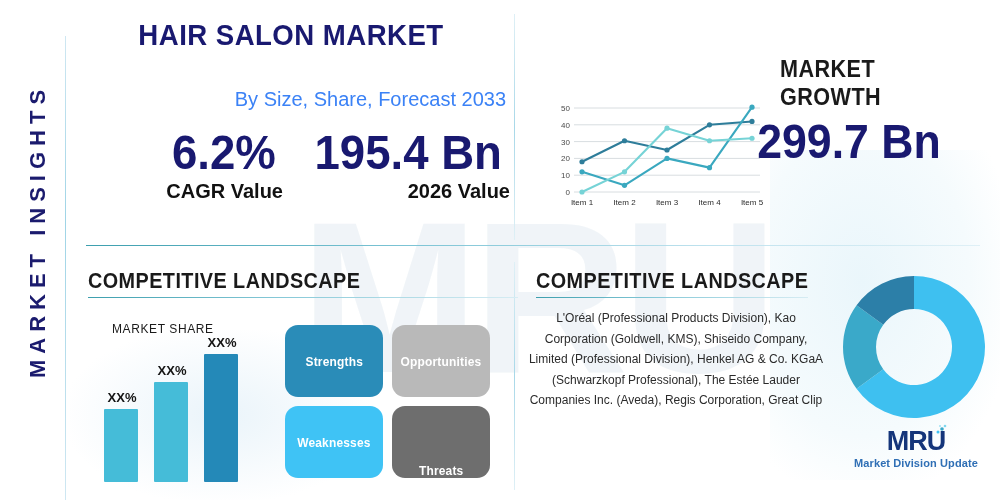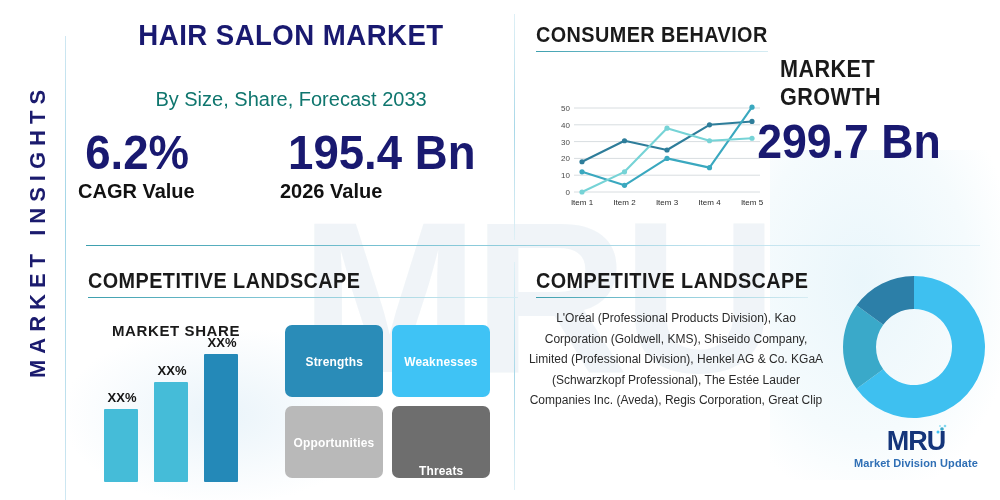--- a/index.html
+++ b/index.html
@@ -64,23 +64,23 @@
   
   #main-title{
     position:absolute; left:76px; top:18px; width:430px;
     text-align:center;
     font-size:30px; font-weight:700; letter-spacing:.5px;
     color:#191970;
     transform:scaleX(.92); transform-origin:center;
   }
   #subtitle{
     position:absolute; left:76px; top:88px; width:430px;
-    text-align:center; font-size:20px; color:#0f766e;
-  }
-  .kpi{ position:absolute; text-align:left; }
+    text-align:right; font-size:20px; color:#3b82f6;
+  }
+  .kpi{ position:absolute; text-align:right; }
   #kpi-cagr{ left:78px; top:128px; width:205px; }
   #kpi-2026{ left:280px; top:128px; width:230px; }
   .kpi-val{
     font-size:49px; font-weight:700; color:#191970; line-height:1.02;
     transform:scaleX(.93); transform-origin:center;
   }
   .kpi-lab{ font-size:20px; font-weight:700; color:#111; margin-top:2px; }
 
   
   .sec-head{ position:absolute; }
@@ -111,37 +111,37 @@
   
   #line-chart{ position:absolute; left:548px; top:100px; width:220px; height:118px; }
   #line-chart svg{ display:block; }
   .tick-lab{ font-size:8px; fill:#4a4a4a; font-family:"Liberation Sans", sans-serif; }
   .cat-lab{ font-size:8px; fill:#2b2b2b; font-family:"Liberation Sans", sans-serif; }
 
   
   #bar-block{ position:absolute; left:96px; top:322px; width:180px; height:160px; }
   #bar-caption{
     position:absolute; left:16px; top:0;
-    font-size:15px; font-weight:700; letter-spacing:.6px; color:#1a1a1a;
+    font-size:12px; font-weight:400; letter-spacing:.6px; color:#1a1a1a;
   }
   .bar-col{ position:absolute; bottom:0; width:14px; text-align:center;padding-left:36px; }
   .bar-lab{
     position:absolute; left:50%; transform:translateX(-50%);
     font-size:13px; font-weight:700; color:#141414; white-space:nowrap;
   }
   .bar-rect{ position:absolute; bottom:0; left:0; width:34px; border-radius:1px; }
 
   
   #swot{
     position:absolute; left:285px; top:325px;
     display:grid; grid-template-columns:98px 98px; grid-template-rows:72px 72px;
     gap:9px 9px;
   }
   .swot-box{
-    border-radius:7px; display:flex; align-items:center; justify-content:center;
+    border-radius:13px; display:flex; align-items:center; justify-content:center;
     color:#ffffff; font-size:13px; font-weight:700; letter-spacing:.2px;
     transform-origin:center;
   }
   .swot-box span{ transform:scaleX(.92); display:inline-block; }
 
   
   #companies{
     position:absolute; left:528px; top:308px; width:296px;
     text-align:center; font-size:12px; line-height:20.5px; color:#2b2b2b;
   }
@@ -184,24 +184,20 @@
   <div class="kpi" id="kpi-cagr">
     <div class="kpi-val">6.2%</div>
     <div class="kpi-lab">CAGR Value</div>
   </div>
 
   <div class="kpi" id="kpi-2026">
     <div class="kpi-val">195.4 Bn</div>
     <div class="kpi-lab">2026 Value</div>
   </div>
 
-  <div class="sec-head" id="head-consumer">
-    <div class="sec-title">CONSUMER BEHAVIOR</div>
-    <div class="sec-rule"></div>
-  </div>
 
   <div id="market-growth">MARKET GROWTH</div>
 
   <div class="kpi" id="kpi-2033">
     <div class="kpi-val">299.7 Bn</div>
   </div>
 
   <div id="line-chart">
     <svg id="line-svg" width="220" height="118" viewBox="0 0 220 118">
         <line x1="26" x2="212" y1="92" y2="92" stroke="#d8dde0" stroke-width="1"></line>
@@ -260,25 +256,25 @@
       <div class="bar-col" style="left: 108px; height: 150px;">
         <div class="bar-rect" style="height: 128px; background: rgb(36, 137, 184);"></div>
         <div class="bar-lab" style="bottom: 132px;">XX%</div>
       </div>
     </div>
 
   <div id="swot">
       <div class="swot-box" style="background: rgb(42, 140, 184);">
         <span>Strengths</span>
       </div>
+      <div class="swot-box" style="background: rgb(185, 185, 185);">
+        <span>Opportunities</span>
+      </div>
       <div class="swot-box" style="background: rgb(63, 195, 245);">
         <span>Weaknesses</span>
-      </div>
-      <div class="swot-box" style="background: rgb(185, 185, 185);">
-        <span>Opportunities</span>
       </div>
       <div class="swot-box" style="background: rgb(110, 110, 110); align-items: flex-end;">
         <span>Threats</span>
       </div>
     </div>
 
   <div class="sec-head" id="head-cl-right">
     <div class="sec-title">COMPETITIVE LANDSCAPE</div>
     <div class="sec-rule"></div>
   </div>

